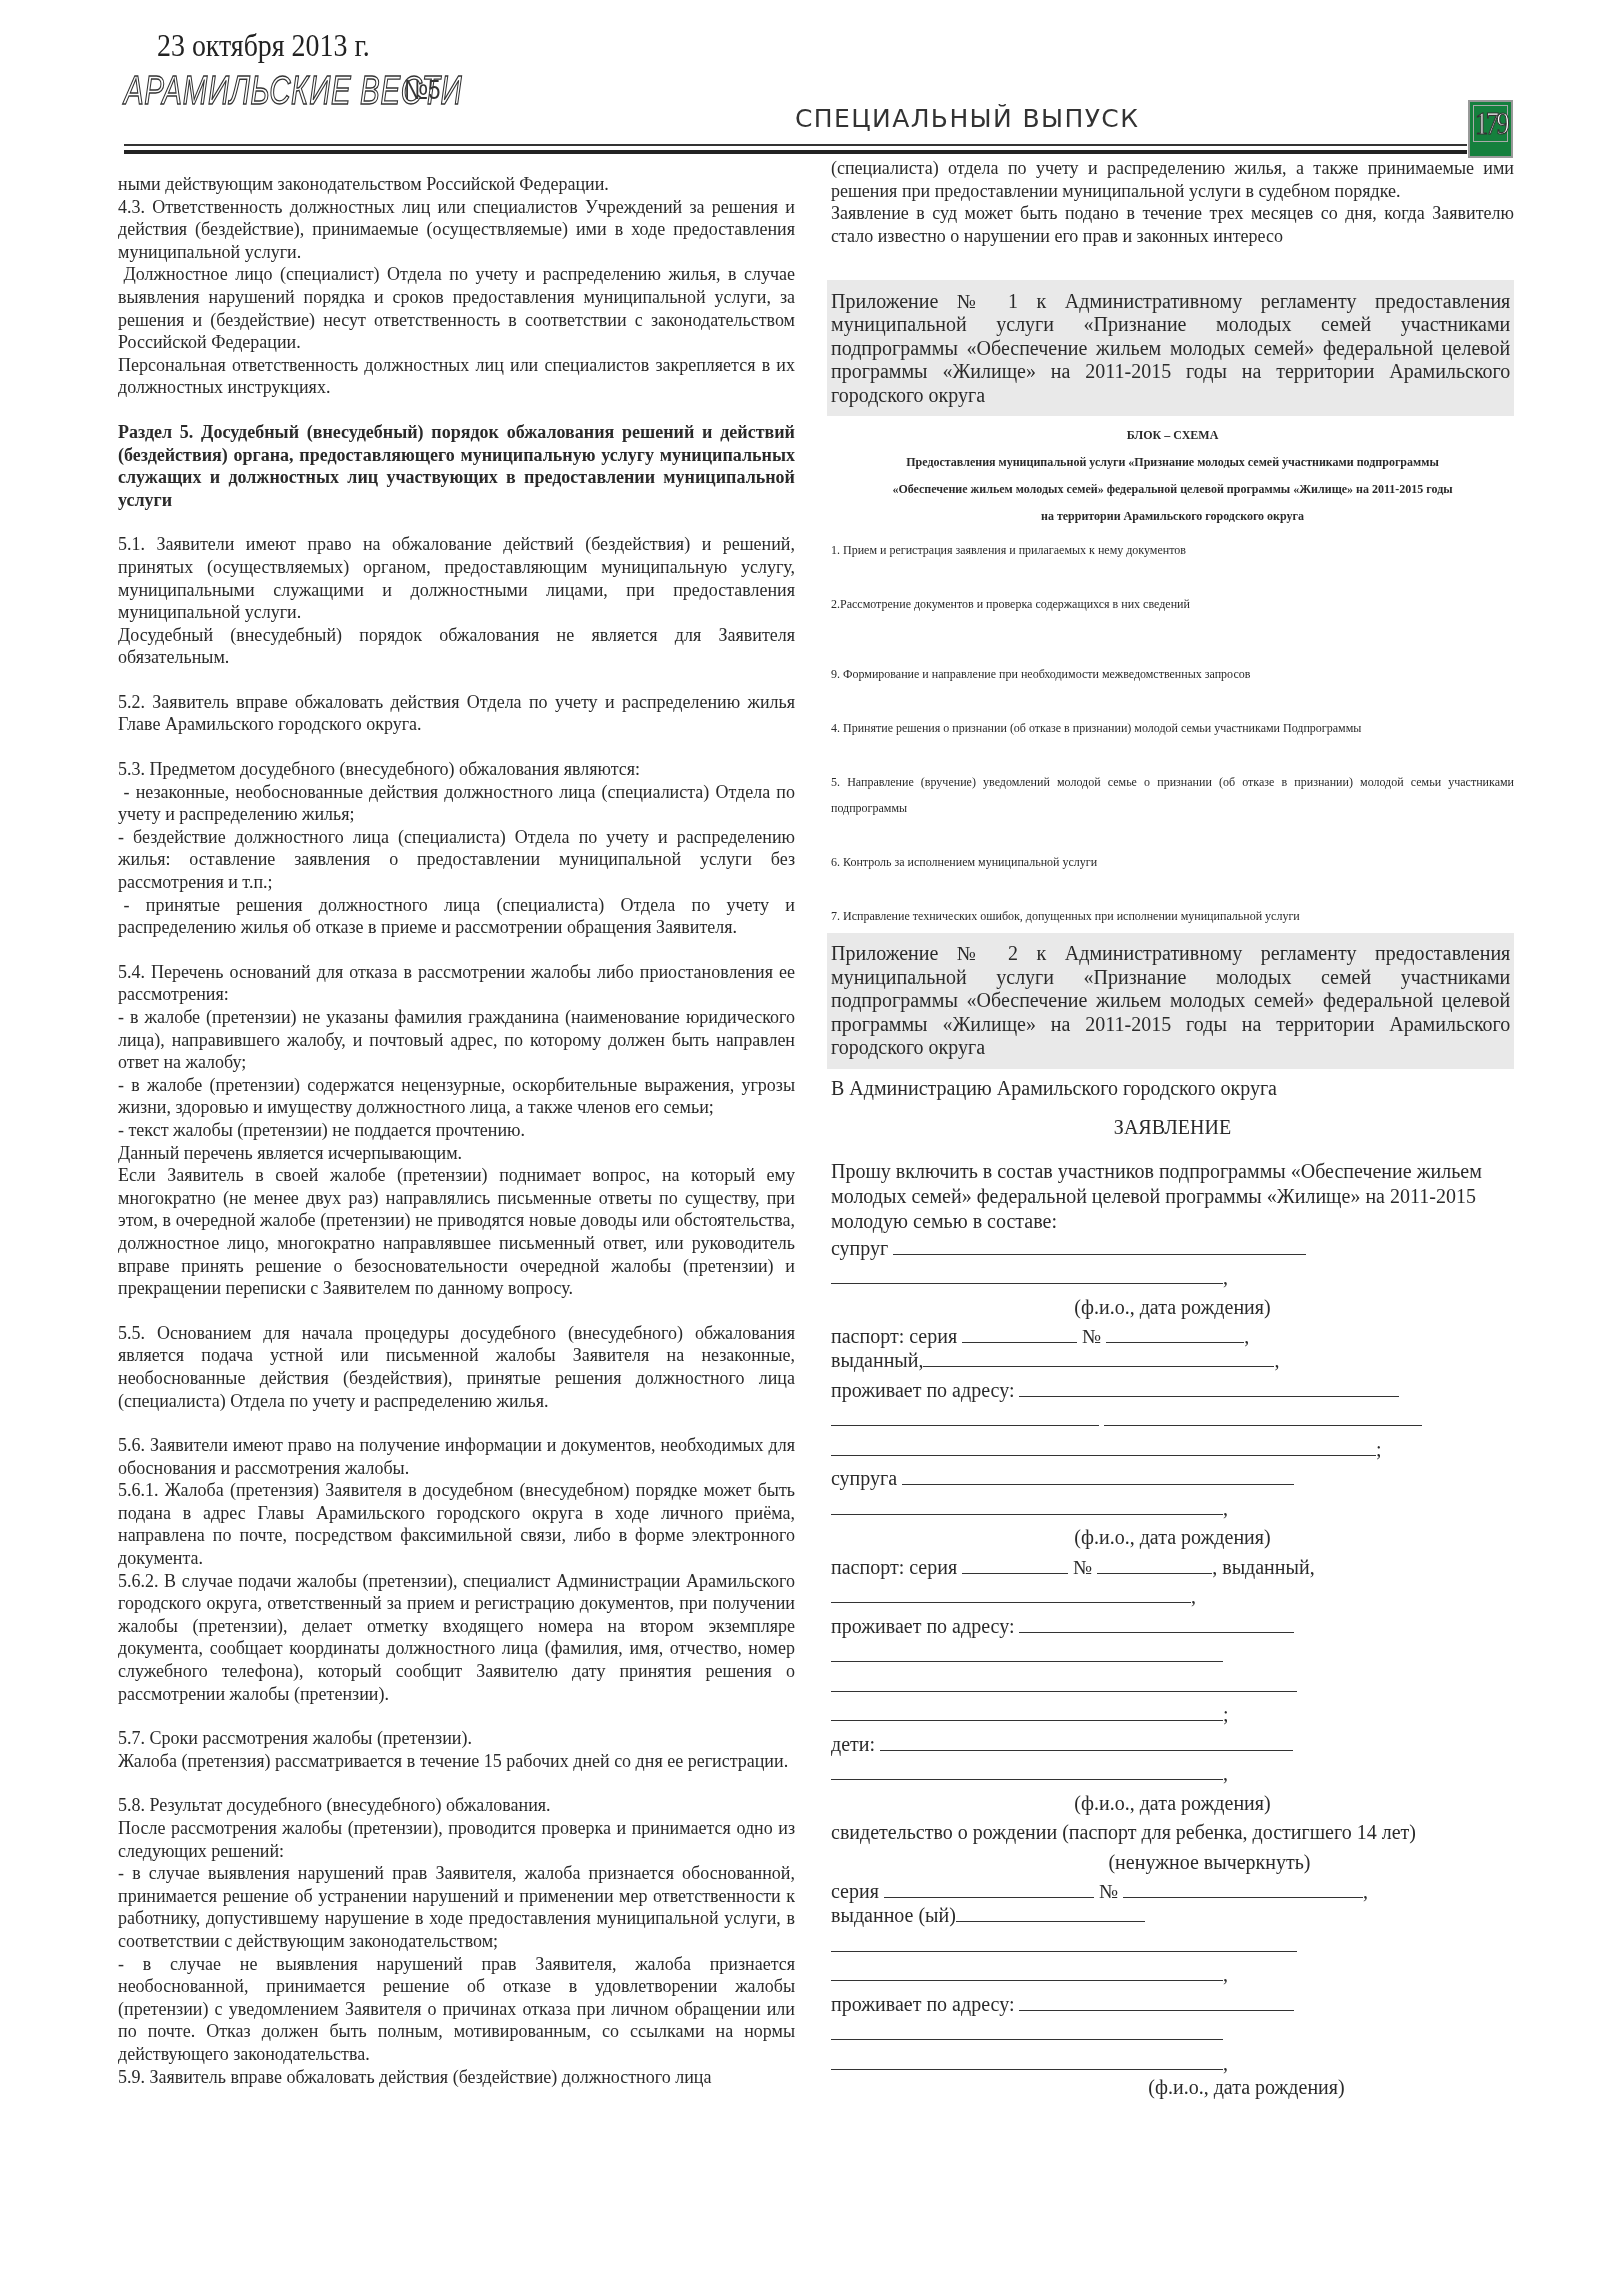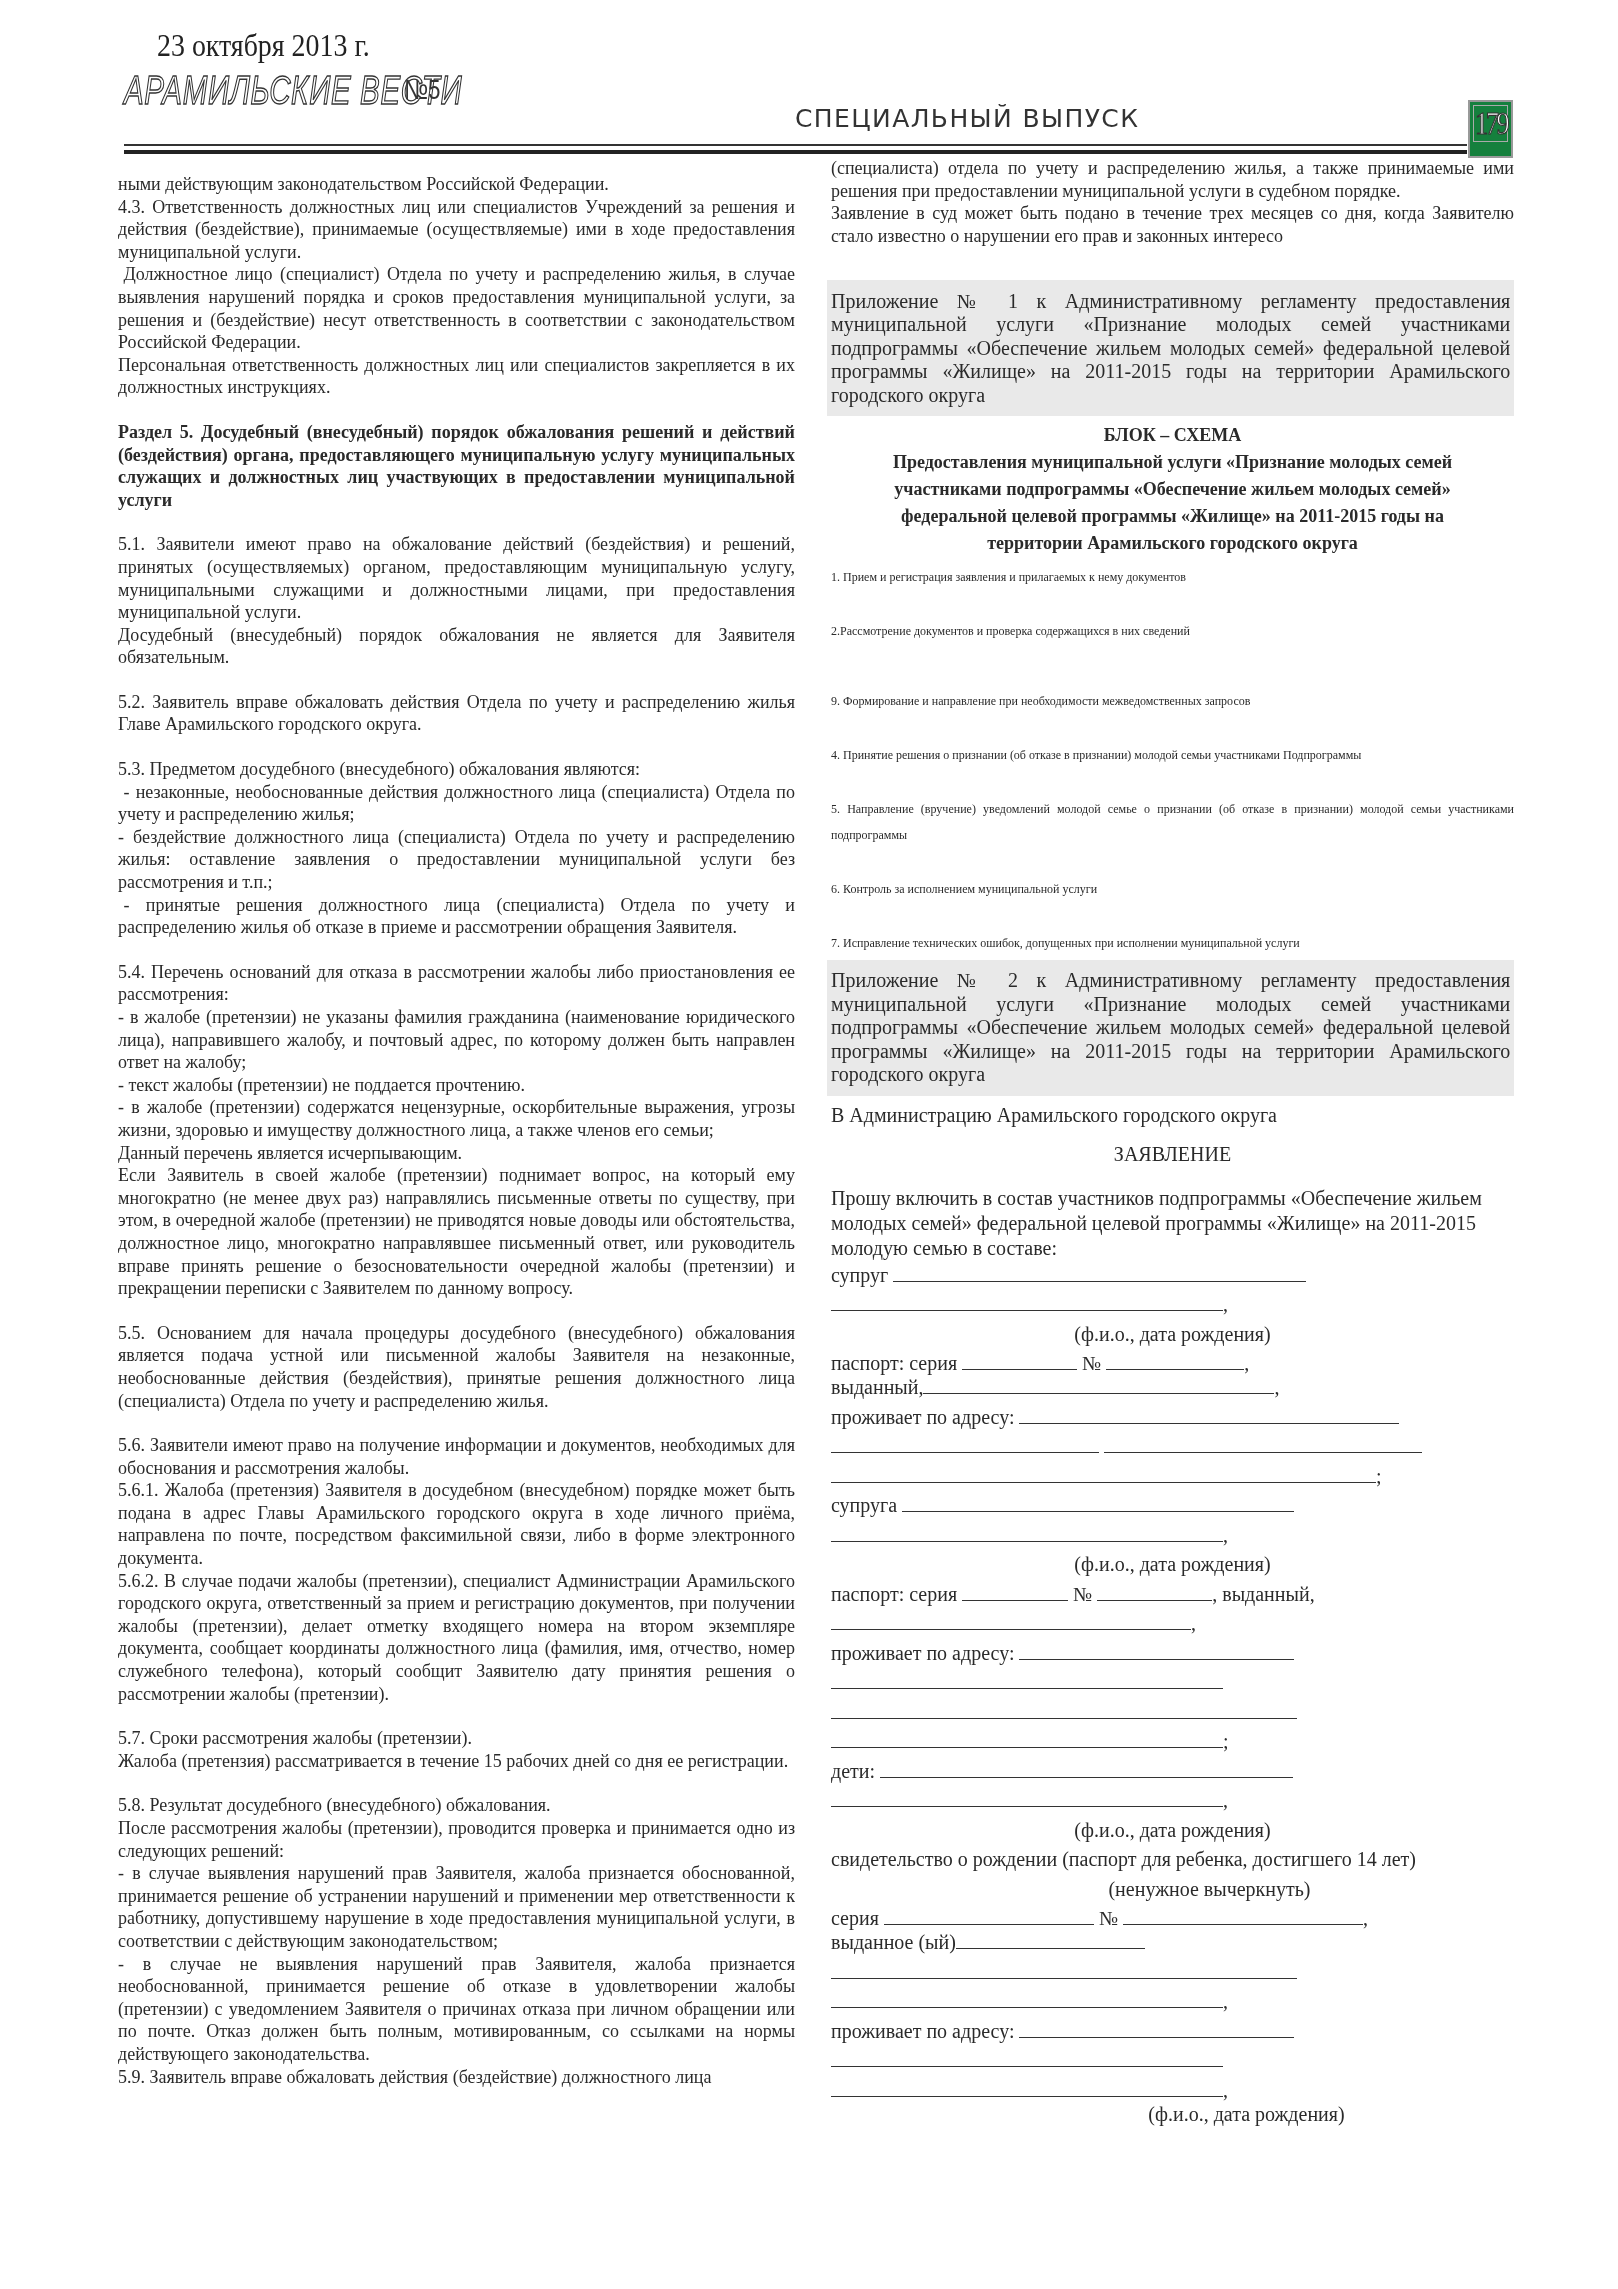--- a/index.html
+++ b/index.html
@@ -29,21 +29,21 @@
   .col-left { left: 118px; top: 173px; width: 677px; }
   .col-right { left: 831px; top: 157px; width: 683px; }
   .col p { margin: 0; text-align: justify; }
   .gap { height: 22px; }
   .bold { font-weight: bold; }
   .indent { text-indent: 5.5px; }
 
   .annex { background: #e9e9e9; padding: 9.2px 3.7px 9.2px 3.7px; margin-left: -3.7px;
            font-size: 20px; line-height: 23.5px; }
   .annex p { text-align: justify; }
-  .scheme-title { text-align: center !important; font-weight: bold; font-size: 18px; line-height: 27px; }
+  .scheme-title { text-align: center !important; font-weight: bold; font-size: 12px; line-height: 27px; }
   .step { margin: 0; font-size: 12px; line-height: 26px; }
   .form { font-size: 20px; line-height: 29.5px; }
   .form p { text-align: left; }
   .center { text-align: center !important; }
   .blank { display: inline-block; border-bottom: 0.9px solid #333; height: 18.5px; vertical-align: baseline; }
 </style>
 </head>
 <body>
 
 <div class="header">
@@ -73,22 +73,22 @@
   <div class="gap"></div>
   <p>5.2. Заявитель вправе обжаловать действия Отдела по учету и распределению жилья Главе Арамильского городского округа.</p>
   <div class="gap"></div>
   <p>5.3. Предметом досудебного (внесудебного) обжалования являются:</p>
   <p class="indent">- незаконные, необоснованные действия должностного лица (специалиста) Отдела по учету и распределению жилья;</p>
   <p>- бездействие должностного лица (специалиста) Отдела по учету и распределению жилья: оставление заявления о предоставлении муниципальной услуги без рассмотрения и т.п.;</p>
   <p class="indent">- принятые решения должностного лица (специалиста) Отдела по учету и распределению жилья об отказе в приеме и рассмотрении обращения Заявителя.</p>
   <div class="gap"></div>
   <p>5.4. Перечень оснований для отказа в рассмотрении жалобы либо приостановления ее рассмотрения:</p>
   <p>- в жалобе (претензии) не указаны фамилия гражданина (наименование юридического лица), направившего жалобу, и почтовый адрес, по которому должен быть направлен ответ на жалобу;</p>
+  <p>- в жалобе (претензии) содержатся нецензурные, оскорбительные выражения, угрозы жизни, здоровью и имуществу должностного лица, а также членов его семьи;</p>
   <p>- текст жалобы (претензии) не поддается прочтению.</p>
-  <p>- в жалобе (претензии) содержатся нецензурные, оскорбительные выражения, угрозы жизни, здоровью и имуществу должностного лица, а также членов его семьи;</p>
   <p>Данный перечень является исчерпывающим.</p>
   <p>Если Заявитель в своей жалобе (претензии) поднимает вопрос, на который ему многократно (не менее двух раз) направлялись письменные ответы по существу, при этом, в очередной жалобе (претензии) не приводятся новые доводы или обстоятельства, должностное лицо, многократно направлявшее письменный ответ, или руководитель вправе принять решение о безосновательности очередной жалобы (претензии) и прекращении переписки с Заявителем по данному вопросу.</p>
   <div class="gap"></div>
   <p>5.5. Основанием для начала процедуры досудебного (внесудебного) обжалования является подача устной или письменной жалобы Заявителя на незаконные, необоснованные действия (бездействия), принятые решения должностного лица (специалиста) Отдела по учету и распределению жилья.</p>
   <div class="gap"></div>
   <p>5.6. Заявители имеют право на получение информации и документов, необходимых для обоснования и рассмотрения жалобы.</p>
   <p>5.6.1. Жалоба (претензия) Заявителя в досудебном (внесудебном) порядке может быть подана в адрес Главы Арамильского городского округа в ходе личного приёма, направлена по почте, посредством факсимильной связи, либо в форме электронного документа.</p>
   <p>5.6.2. В случае подачи жалобы (претензии), специалист Администрации Арамильского городского округа, ответственный за прием и регистрацию документов, при получении жалобы (претензии), делает отметку входящего номера на втором экземпляре документа, сообщает координаты должностного лица (фамилия, имя, отчество, номер служебного телефона), который сообщит Заявителю дату принятия решения о рассмотрении жалобы (претензии).</p>
   <div class="gap"></div>
   <p>5.7. Сроки рассмотрения жалобы (претензии).</p>

